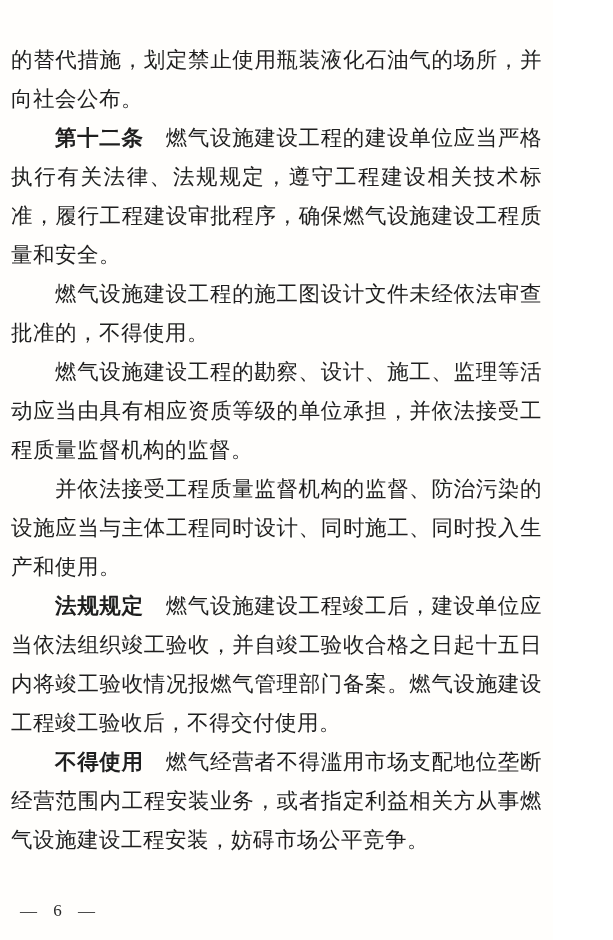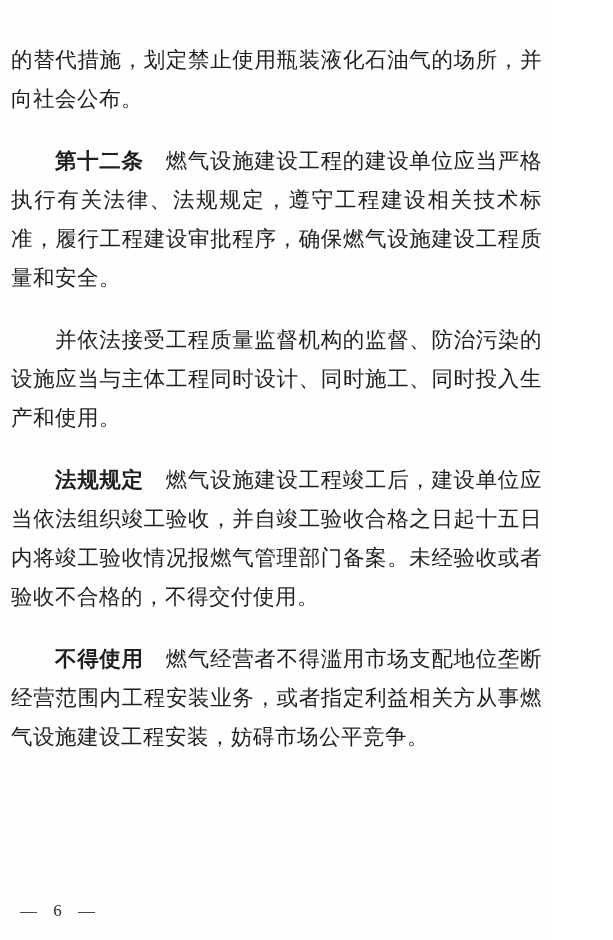--- a/index.html
+++ b/index.html
@@ -27,21 +27,20 @@
     font-size: 21.5px;
     line-height: 39px;
     color: #1f1f1f;
     text-align: justify;
     text-justify: inter-character;
     letter-spacing: 0.5px;
     word-break: break-all;
   }
   .para.indent {
     text-indent: 44px;
-    margin-top: 23px;
   }
   .seg {
     font-weight: 400;
   }
   .seg.bold {
     font-weight: 700;
     font-family: "Liberation Sans", sans-serif;
   }
   .page-footer {
     position: absolute;
@@ -54,20 +53,22 @@
     word-spacing: 8px;
   }
 </style>
 </head>
 <body>
 
 <div class="page">
   <main class="doc-body" id="paragraphs">
       <p class="para"><span class="seg">的替代措施，划定禁止使用瓶装液化石油气的场所，并向社会公布。</span></p>
       <p class="para indent"><span class="seg bold">第十二条</span><span class="seg">　燃气设施建设工程的建设单位应当严格执行有关法律、法规规定，遵守工程建设相关技术标准，履行工程建设审批程序，确保燃气设施建设工程质量和安全。</span></p>
+      <p class="para indent"><span class="seg">燃气设施建设工程的施工图设计文件未经依法审查批准的，不得使用。</span></p>
+      <p class="para indent"><span class="seg">燃气设施建设工程的勘察、设计、施工、监理等活动应当由具有相应资质等级的单位承担，并依法接受工程质量监督机构的监督。</span></p>
       <p class="para indent"><span class="seg">并依法接受工程质量监督机构的监督、防治污染的设施应当与主体工程同时设计、同时施工、同时投入生产和使用。</span></p>
-      <p class="para indent"><span class="seg bold">法规规定</span><span class="seg">　燃气设施建设工程竣工后，建设单位应当依法组织竣工验收，并自竣工验收合格之日起十五日内将竣工验收情况报燃气管理部门备案。未经验收或者验收不合格的，不得交付使用。</span></p>
+      <p class="para indent"><span class="seg bold">法规规定</span><span class="seg">　燃气设施建设工程竣工后，建设单位应当依法组织竣工验收，并自竣工验收合格之日起十五日内将竣工验收情况报燃气管理部门备案。燃气设施建设工程竣工验收后，不得交付使用。</span></p>
       <p class="para indent"><span class="seg bold">不得使用</span><span class="seg">　燃气经营者不得滥用市场支配地位垄断经营范围内工程安装业务，或者指定利益相关方从事燃气设施建设工程安装，妨碍市场公平竞争。</span></p>
     </main>
   <footer class="page-footer">
     <span>— 6 —</span>
   </footer>
 </div>
 
 </body></html>

